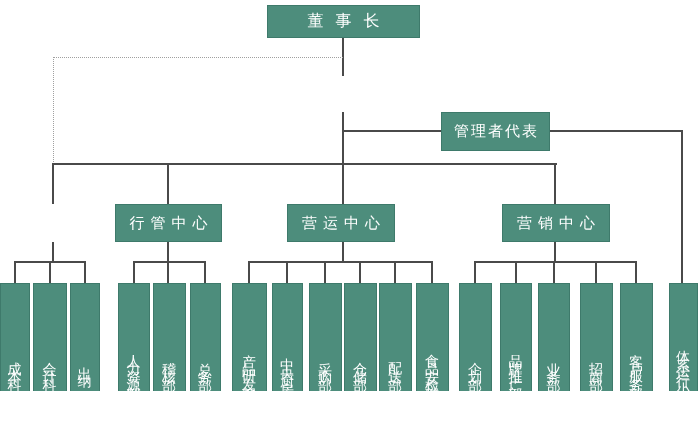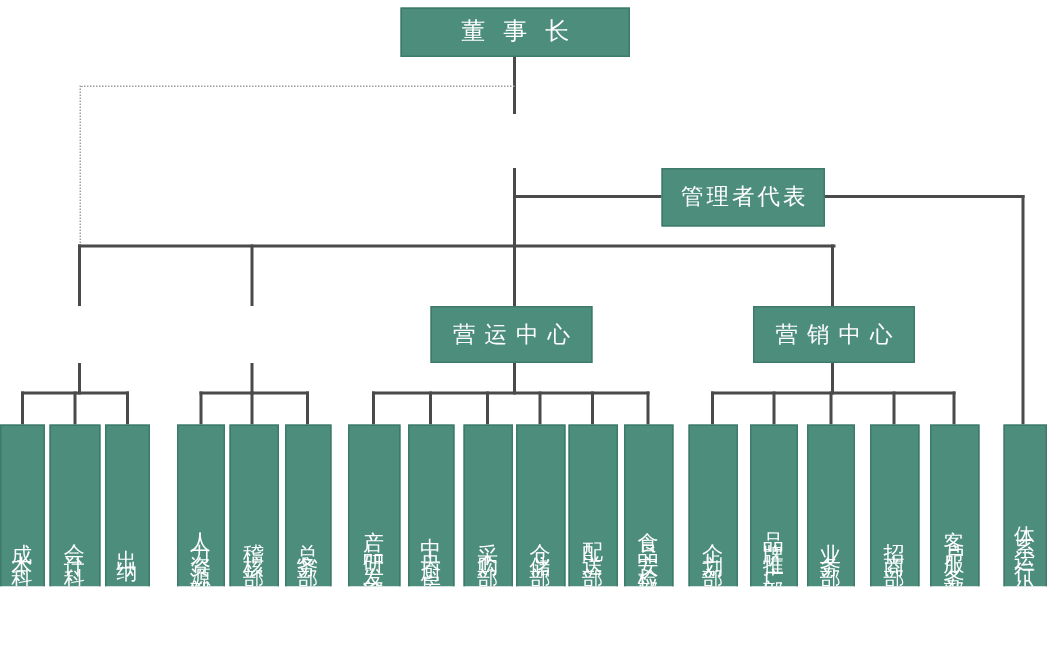--- a/index.html
+++ b/index.html
@@ -83,20 +83,21 @@
   <div class="ln" style="left:474px;top:261px;width:163px;height:2px"></div>
   <div class="ln" style="left:474px;top:261px;width:2px;height:22px"></div>
   <div class="ln" style="left:515px;top:261px;width:2px;height:22px"></div>
   <div class="ln" style="left:553px;top:261px;width:2px;height:22px"></div>
   <div class="ln" style="left:595px;top:261px;width:2px;height:22px"></div>
   <div class="ln" style="left:635px;top:261px;width:2px;height:22px"></div>
 
   <div class="box hbox ls12" style="left:267px;top:5px;width:153px;height:33px">董事长</div>
   <div class="box hbox small ls2" style="left:441px;top:112px;width:109px;height:39px">管理者代表</div>
 
+  <div class="box hbox small ls6" style="left:115px;top:204px;width:107px;height:38px">行管中心</div>
   <div class="box hbox small ls6" style="left:287px;top:204px;width:108px;height:38px">营运中心</div>
   <div class="box hbox small ls6" style="left:502px;top:204px;width:108px;height:38px">营销中心</div>
 
   <div class="box vbox" style="left:0px;top:283px;width:30px;height:152px">成本科</div>
   <div class="box vbox" style="left:33px;top:283px;width:34px;height:152px">会计科</div>
   <div class="box vbox" style="left:70px;top:283px;width:30px;height:152px">出纳</div>
 
   <div class="box vbox" style="left:118px;top:283px;width:32px;height:152px">人力资源部</div>
   <div class="box vbox" style="left:153px;top:283px;width:33px;height:152px">稽核部</div>
   <div class="box vbox" style="left:190px;top:283px;width:31px;height:152px">总务部</div>

